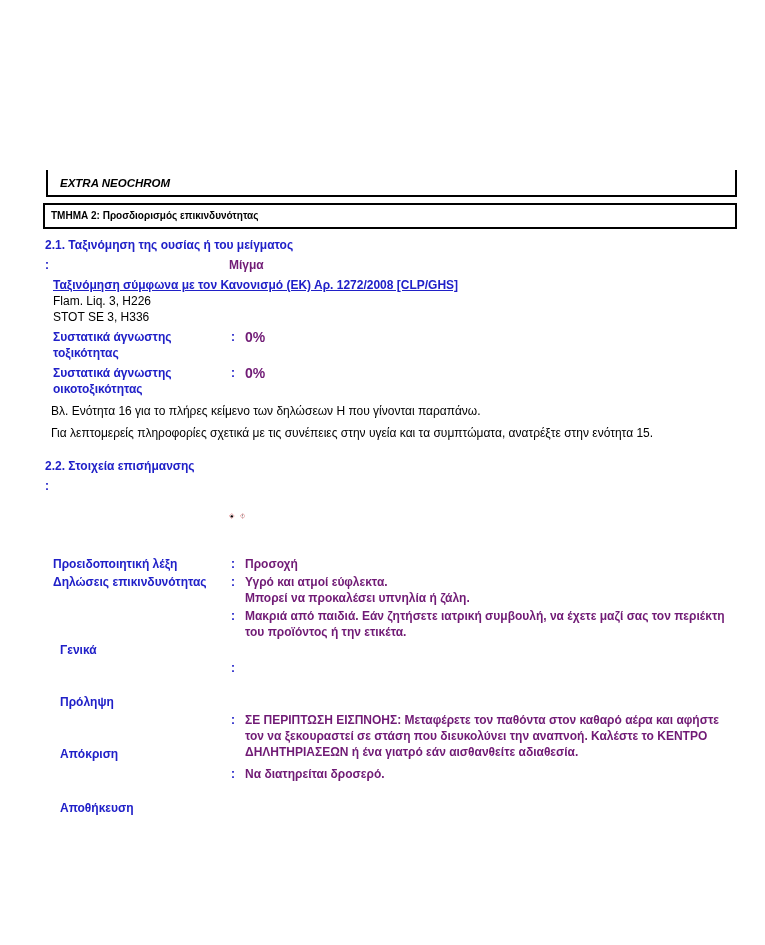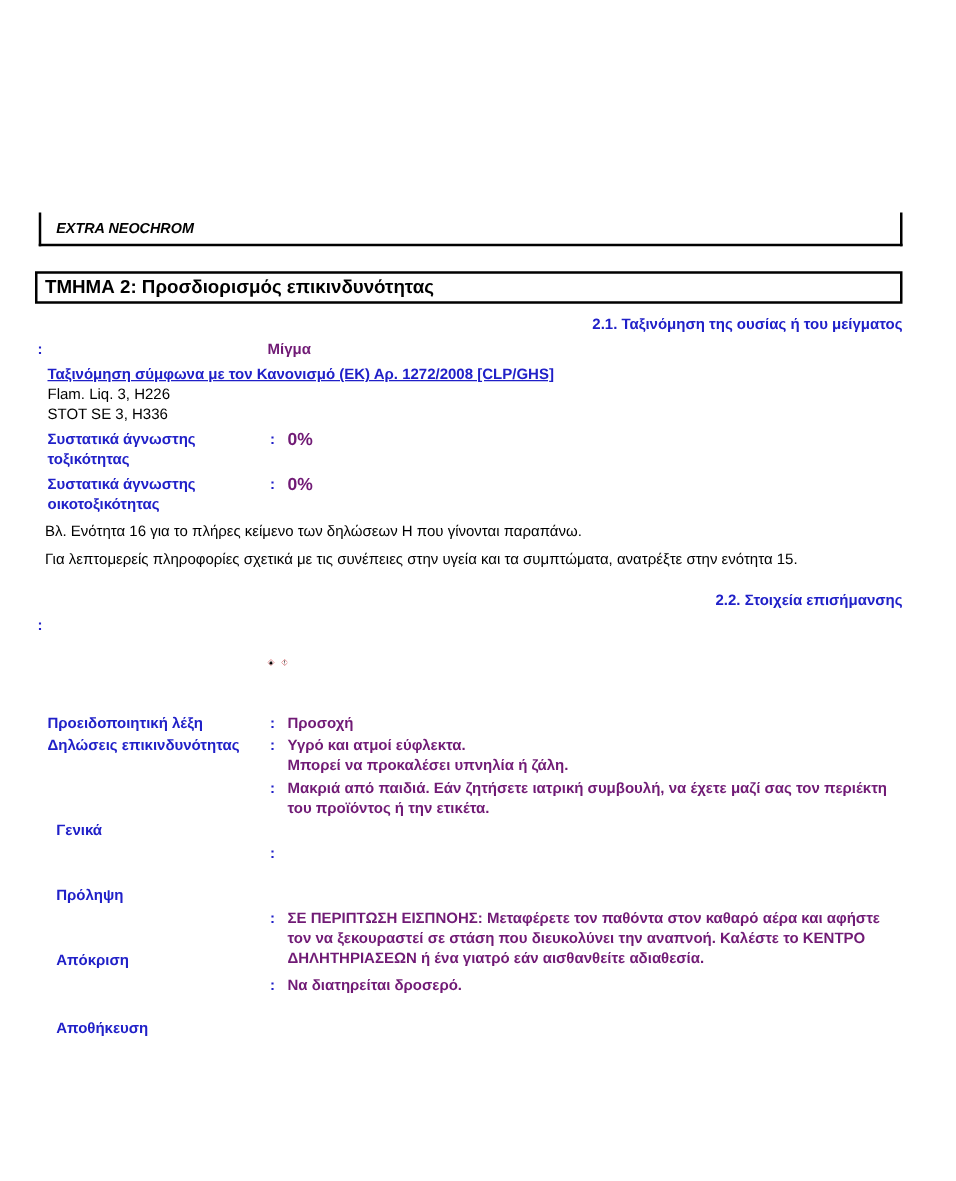--- a/index.html
+++ b/index.html
@@ -7,55 +7,54 @@
     position: relative;
     width: 765px;
     height: 945px;
     background: #ffffff;
     font-family: "Liberation Sans", "DejaVu Sans", sans-serif;
     color: #000;
     overflow: hidden;
   }
   .content {
     position: absolute;
-    left: 28px;
+    left: 43px;
     top: 170px;
     width: 694px;
     font-size: 12px;
     line-height: 16px;
   }
   .header-row {
     box-sizing: border-box;
     margin-left: 3px;
     width: 691px;
     height: 27px;
     border-left: 2px solid #000;
     border-right: 2px solid #000;
     border-bottom: 2px solid #000;
     padding: 5px 0 0 12px;
     font-weight: bold;
     font-style: italic;
     font-size: 11.5px;
   }
   .section-title-box {
     box-sizing: border-box;
-    margin-top: 20px;
+    margin-top: 6px;
     width: 694px;
     height: 26px;
     border: 2px solid #000;
     padding: 3px 0 0 6px;
     font-weight: bold;
-    font-size: 15px;
+    font-size: 10px;
   }
   .subsection-heading {
     margin-top: 8px;
     margin-left: 2px;
     color: var(--accent-blue, #2020c8);
     font-weight: bold;
-    text-align: right;
   }
   .subsection-heading.second { margin-top: 17px; }
   .para {
     margin-top: 6px;
     padding-left: 8px;
   }
   .blue-subhead {
     margin-top: 4px;
     padding-left: 10px;
     color: var(--accent-blue, #2020c8);

